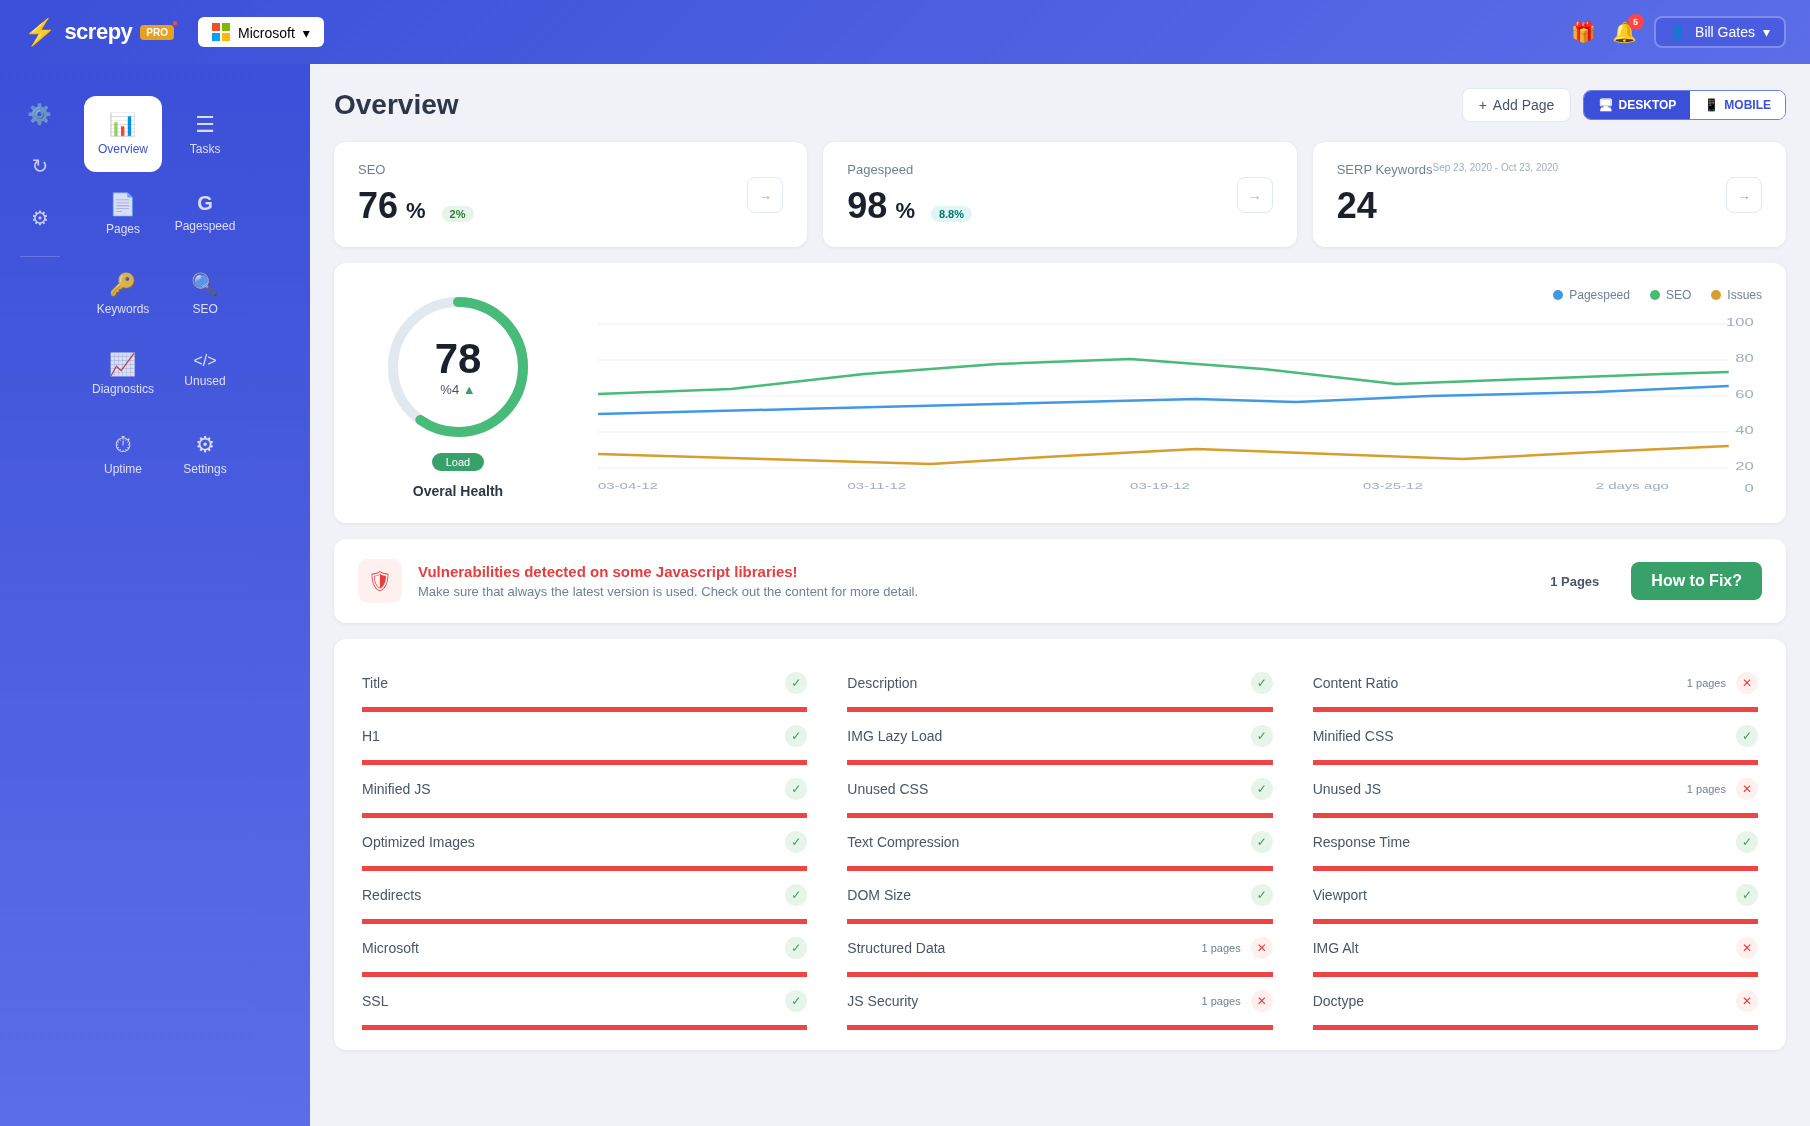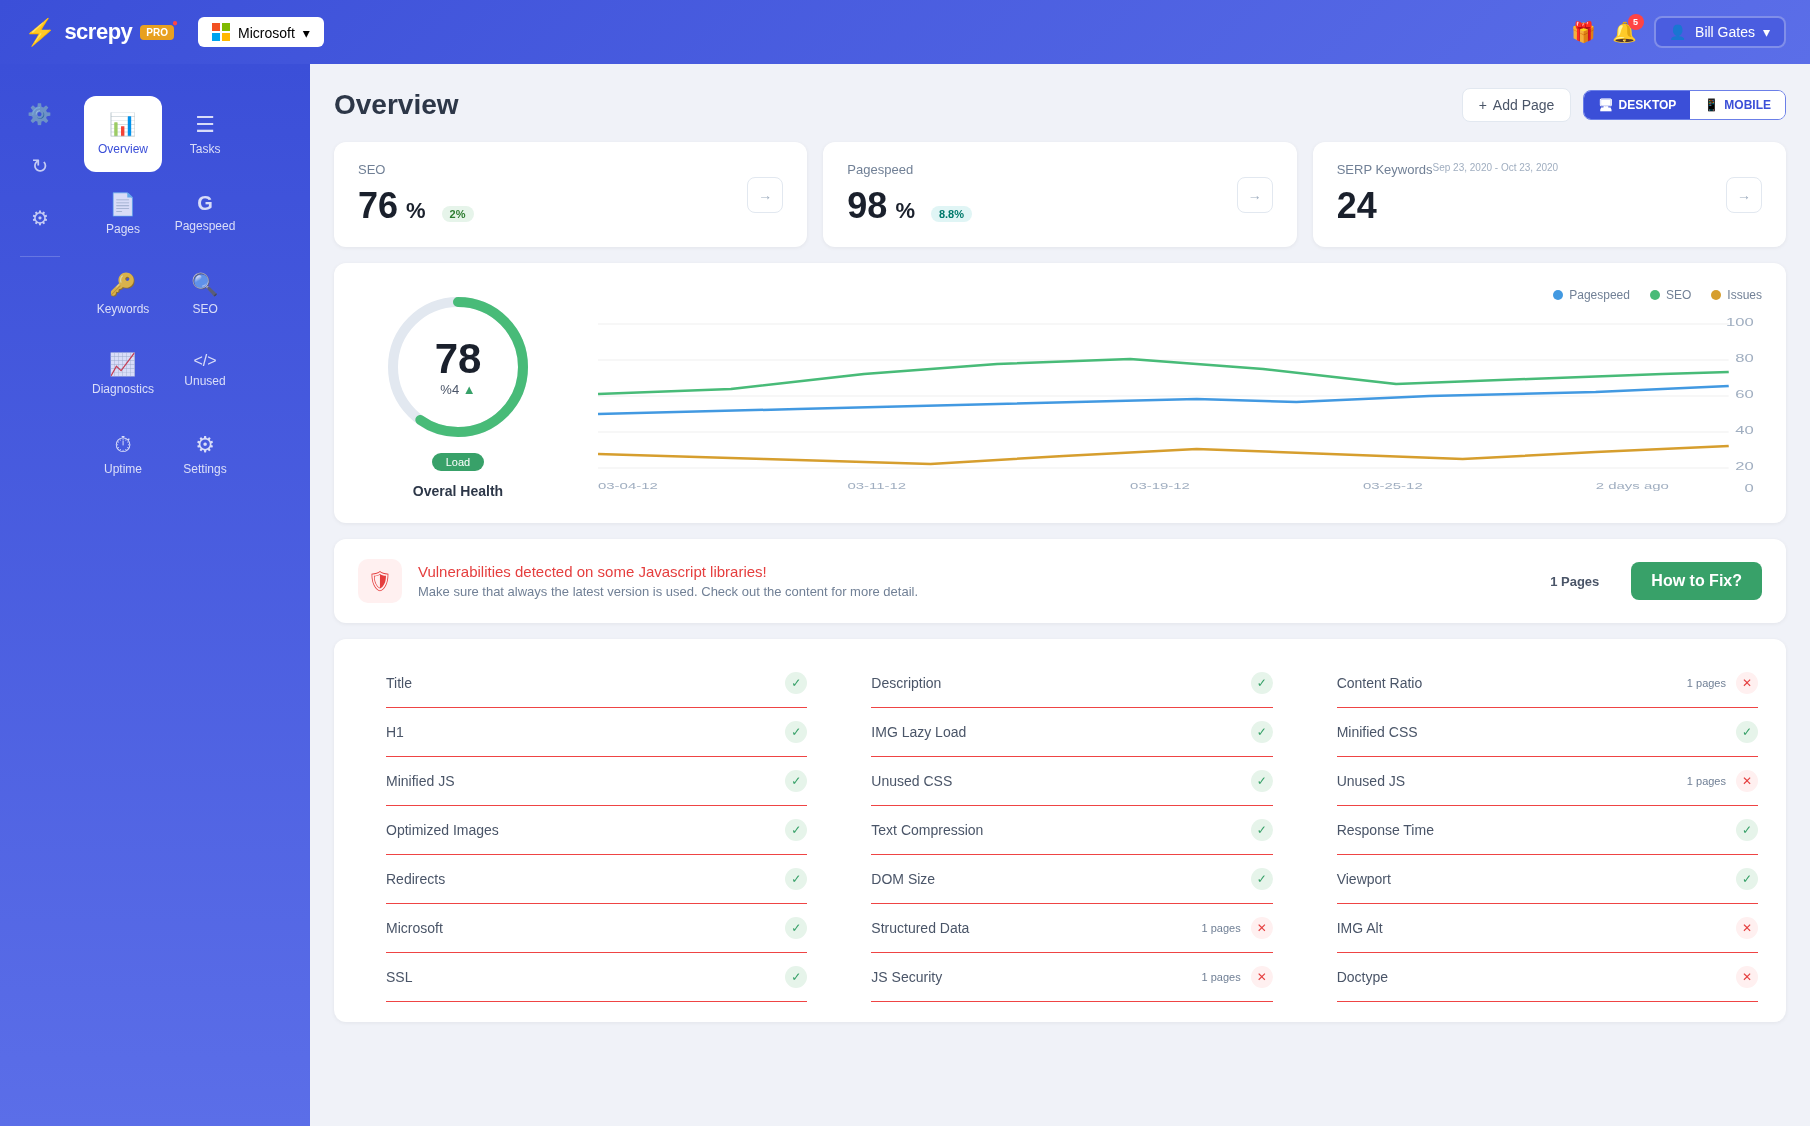--- a/index.html
+++ b/index.html
@@ -391,21 +391,21 @@
       border-radius: 10px;
       display: flex;
       align-items: center;
       justify-content: center;
       flex-shrink: 0;
     }
     .alert-content { flex: 1; }
     .alert-title {
       color: #e53e3e;
       font-size: 15px;
-      font-weight: 400;
+      font-weight: 700;
       margin-bottom: 4px;
     }
     .alert-desc {
       color: #718096;
       font-size: 13px;
     }
     .alert-pages {
       font-size: 13px;
       font-weight: 600;
       color: #4a5568;
@@ -432,22 +432,21 @@
     .checks-grid {
       display: grid;
       grid-template-columns: 1fr 1fr 1fr;
       gap: 0;
     }
     .check-row {
       display: flex;
       align-items: center;
       justify-content: space-between;
       padding: 13px 0;
-      border-bottom: 1px solid #ef4444;
-      margin-left: 24px;
+      border-bottom: 5px solid #ef4444;
     }
     .check-name {
       font-size: 14px;
       color: #4a5568;
     }
     .check-icons {
       display: flex;
       align-items: center;
       gap: 6px;
     }

